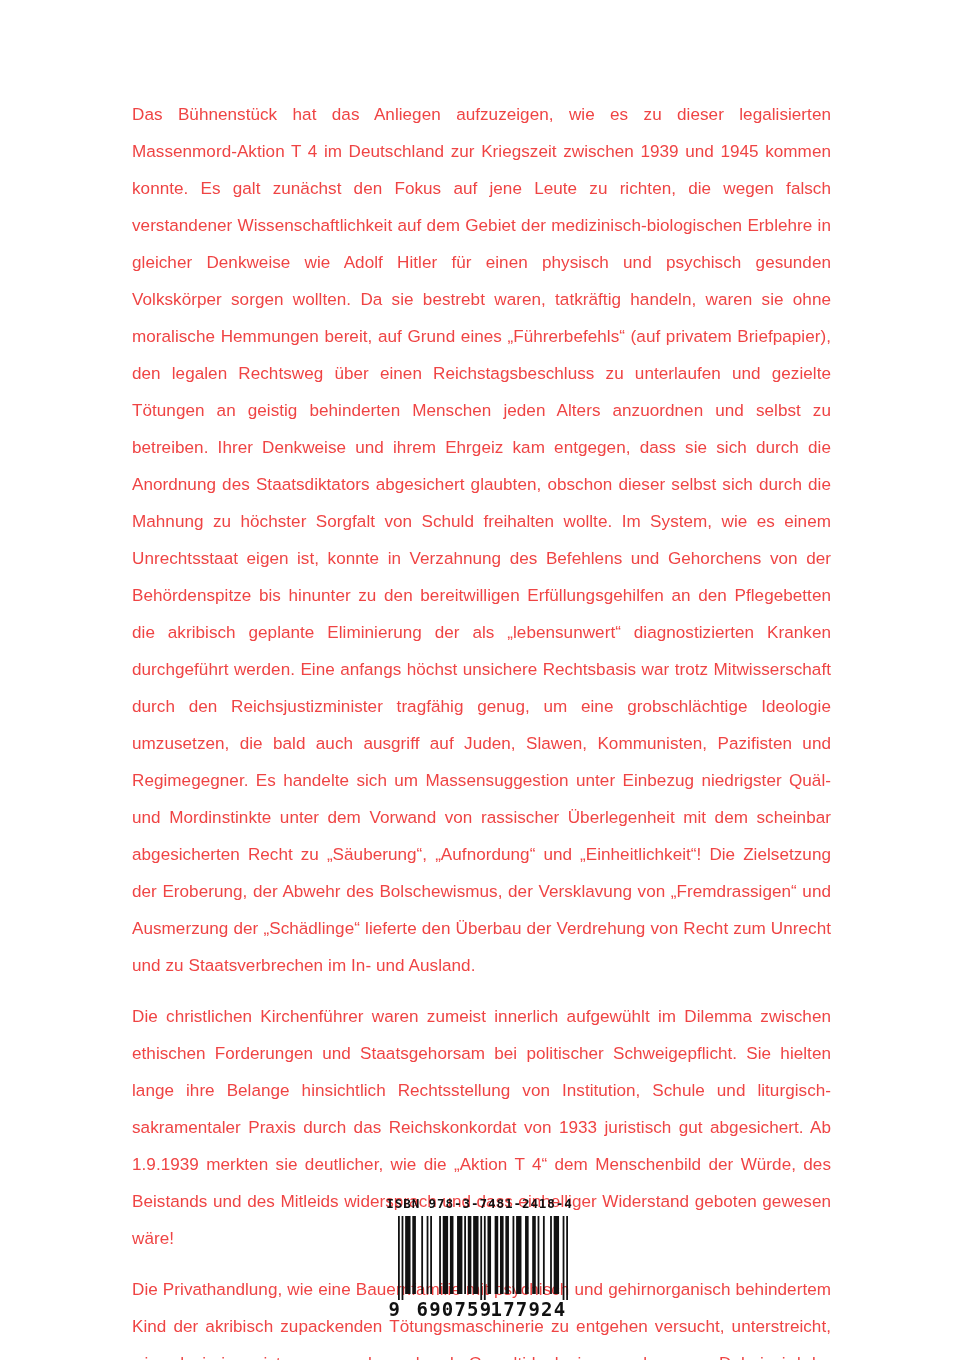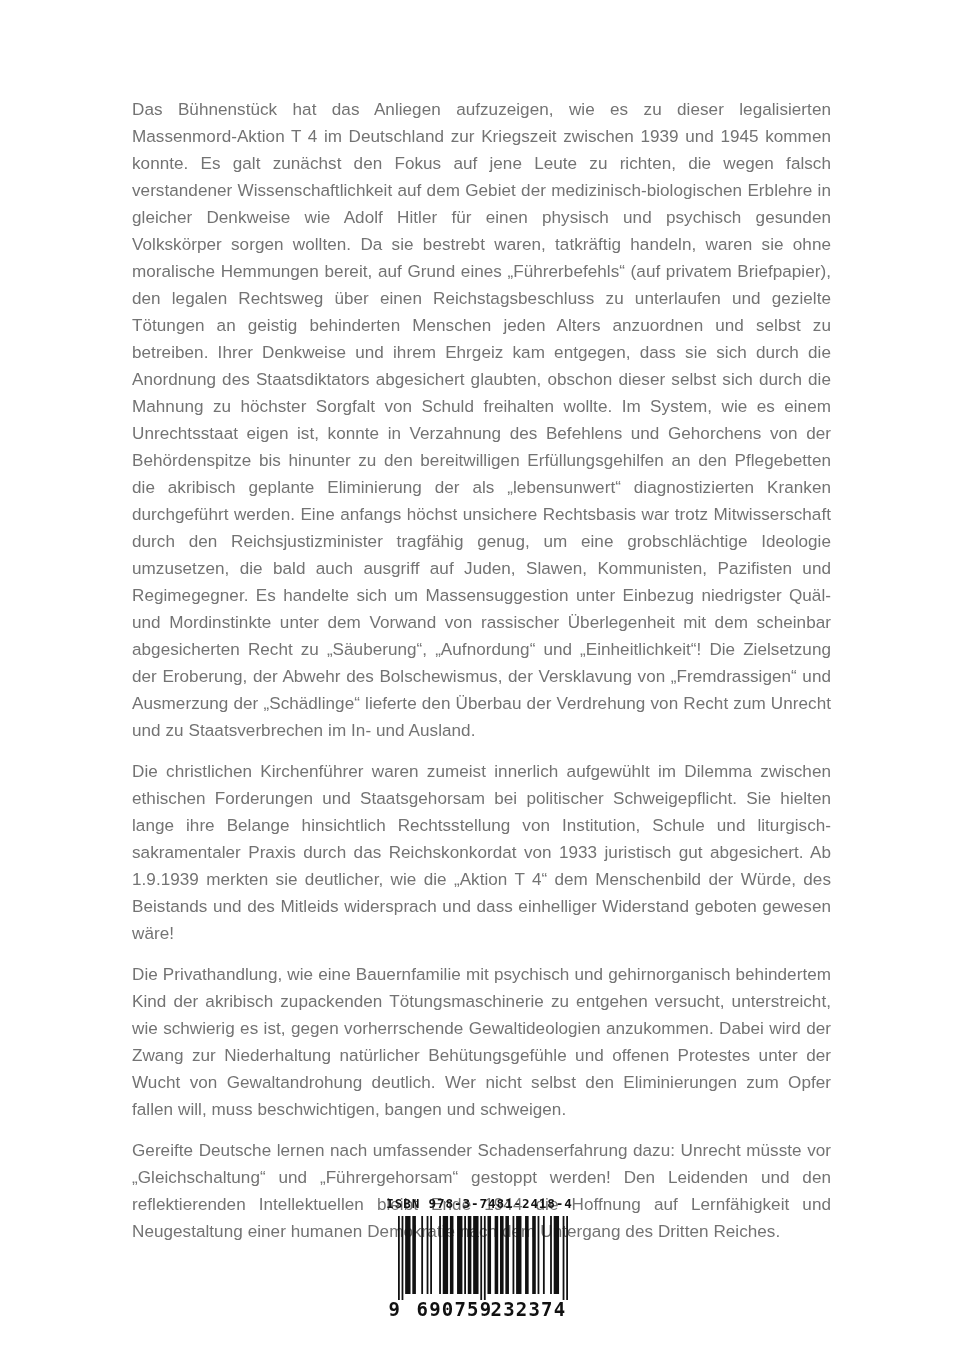--- a/index.html
+++ b/index.html
@@ -26,26 +26,26 @@
   .blurb {
     position: absolute;
     left: 132px;
     top: 96px;
     width: 699px;
   }
 
   .para {
     margin: 0 0 14px 0;
     font-size: 17.1px;
-    line-height: 27px;
+    line-height: 37px;
     text-align: justify;
     text-justify: inter-word;
     letter-spacing: 0.04px;
     word-spacing: 0.1px;
-    color: #737373;
+    color: #ef4444;
     -webkit-font-smoothing: antialiased;
   }
   .para:last-child {
     margin-bottom: 0;
   }
 
   
   .barcode-block {
     position: absolute;
     left: 50%;
@@ -149,18 +149,18 @@
             <rect x="155.947" y="0" width="1.789" height="78.00"></rect>
             <rect x="163.105" y="0" width="1.789" height="78.00"></rect>
             <rect x="166.684" y="0" width="5.368" height="78.00"></rect>
             <rect x="175.632" y="0" width="1.789" height="84.00"></rect>
             <rect x="179.211" y="0" width="1.789" height="84.00"></rect>
           </g>
         </svg>
       <div class="hr-digits">
         <span class="hr-lead">9</span>
         <span class="hr-left">690759</span>
-        <span class="hr-right">232374</span>
+        <span class="hr-right">177924</span>
       </div>
     </div>
   </div>
 
 </div>
 
 </body></html>

